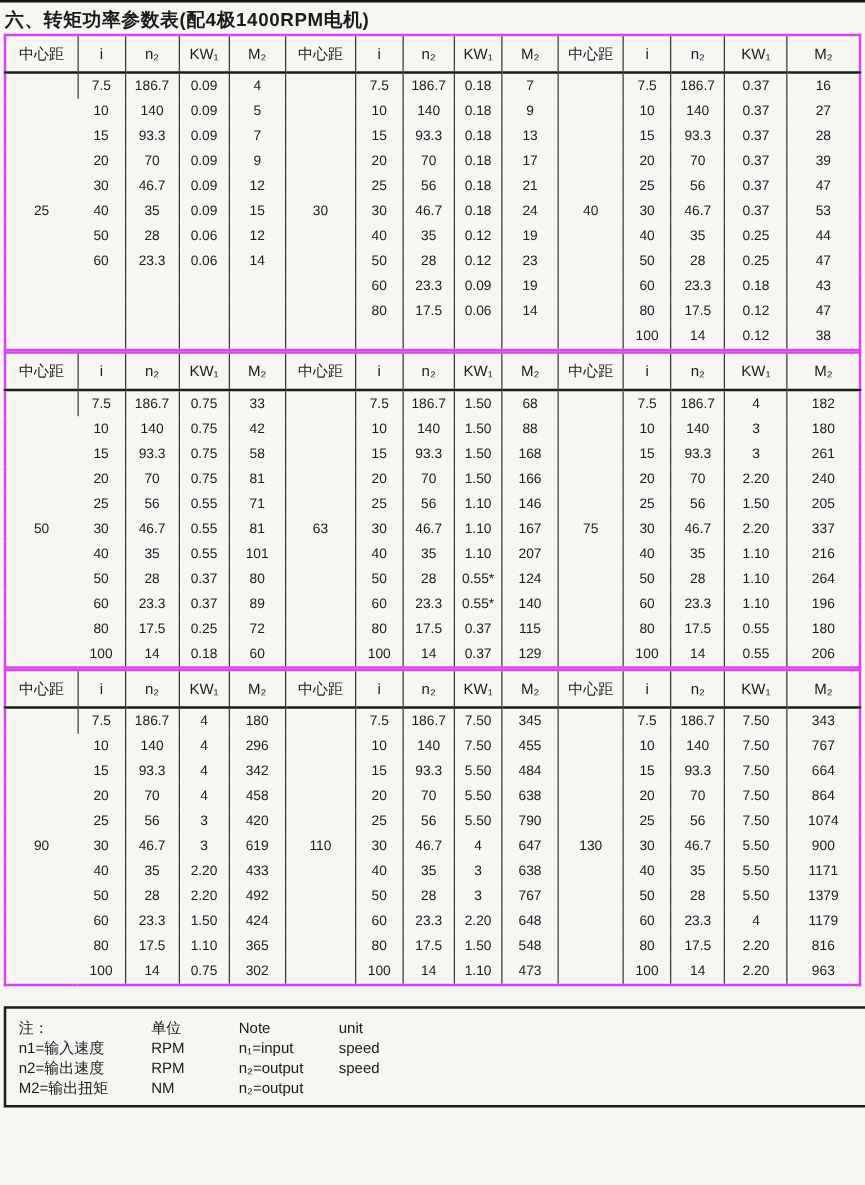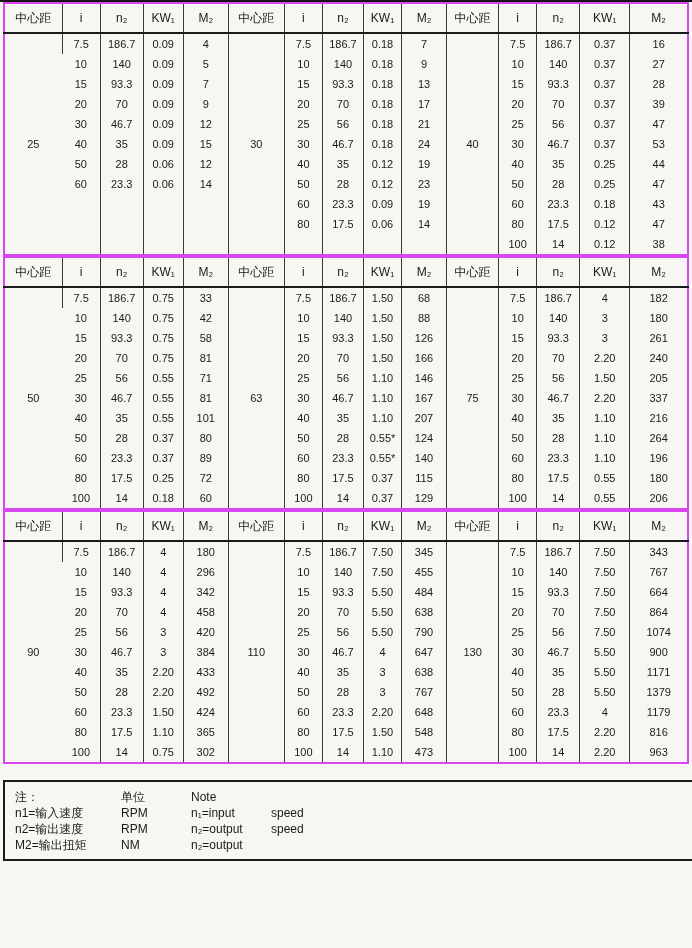--- a/index.html
+++ b/index.html
@@ -52,20 +52,21 @@
     grid-template-columns:106px 70px 80px auto;
     font-size:12px;line-height:16px;
   }
   .note-row span{white-space:pre;}
 </style>
 </head>
 <body>
 
 <div class="page">
   <div class="top-rule"></div>
+  <div class="title">六、转矩功率参数表(配4极1400RPM电机)</div>
 
   <table class="block blk1">
       <colgroup>
         <col style="width:58px">
         <col style="width:38px">
         <col style="width:43px">
         <col style="width:40px">
         <col style="width:45px">
         <col style="width:56px">
         <col style="width:38px">
@@ -327,21 +328,21 @@
           <td>180</td>
         </tr>
         <tr>
           <td>15</td>
           <td>93.3</td>
           <td>0.75</td>
           <td>58</td>
           <td>15</td>
           <td>93.3</td>
           <td>1.50</td>
-          <td>126</td>
+          <td>168</td>
           <td>15</td>
           <td>93.3</td>
           <td>3</td>
           <td>261</td>
         </tr>
         <tr>
           <td>20</td>
           <td>70</td>
           <td>0.75</td>
           <td>81</td>
@@ -562,21 +563,21 @@
           <td>790</td>
           <td>25</td>
           <td>56</td>
           <td>7.50</td>
           <td>1074</td>
         </tr>
         <tr>
           <td>30</td>
           <td>46.7</td>
           <td>3</td>
-          <td>384</td>
+          <td>619</td>
           <td>30</td>
           <td>46.7</td>
           <td>4</td>
           <td>647</td>
           <td>30</td>
           <td>46.7</td>
           <td>5.50</td>
           <td>900</td>
         </tr>
         <tr>
@@ -650,20 +651,21 @@
           <td>963</td>
         </tr>
       </tbody>
     </table>
 
   <div class="notes">
       <div class="note-row">
         <span>注：</span>
         <span>单位</span>
         <span>Note</span>
+        <span>unit</span>
       </div>
       <div class="note-row">
         <span>n1=输入速度</span>
         <span>RPM</span>
         <span>n₁=input</span>
         <span>speed</span>
       </div>
       <div class="note-row">
         <span>n2=输出速度</span>
         <span>RPM</span>

